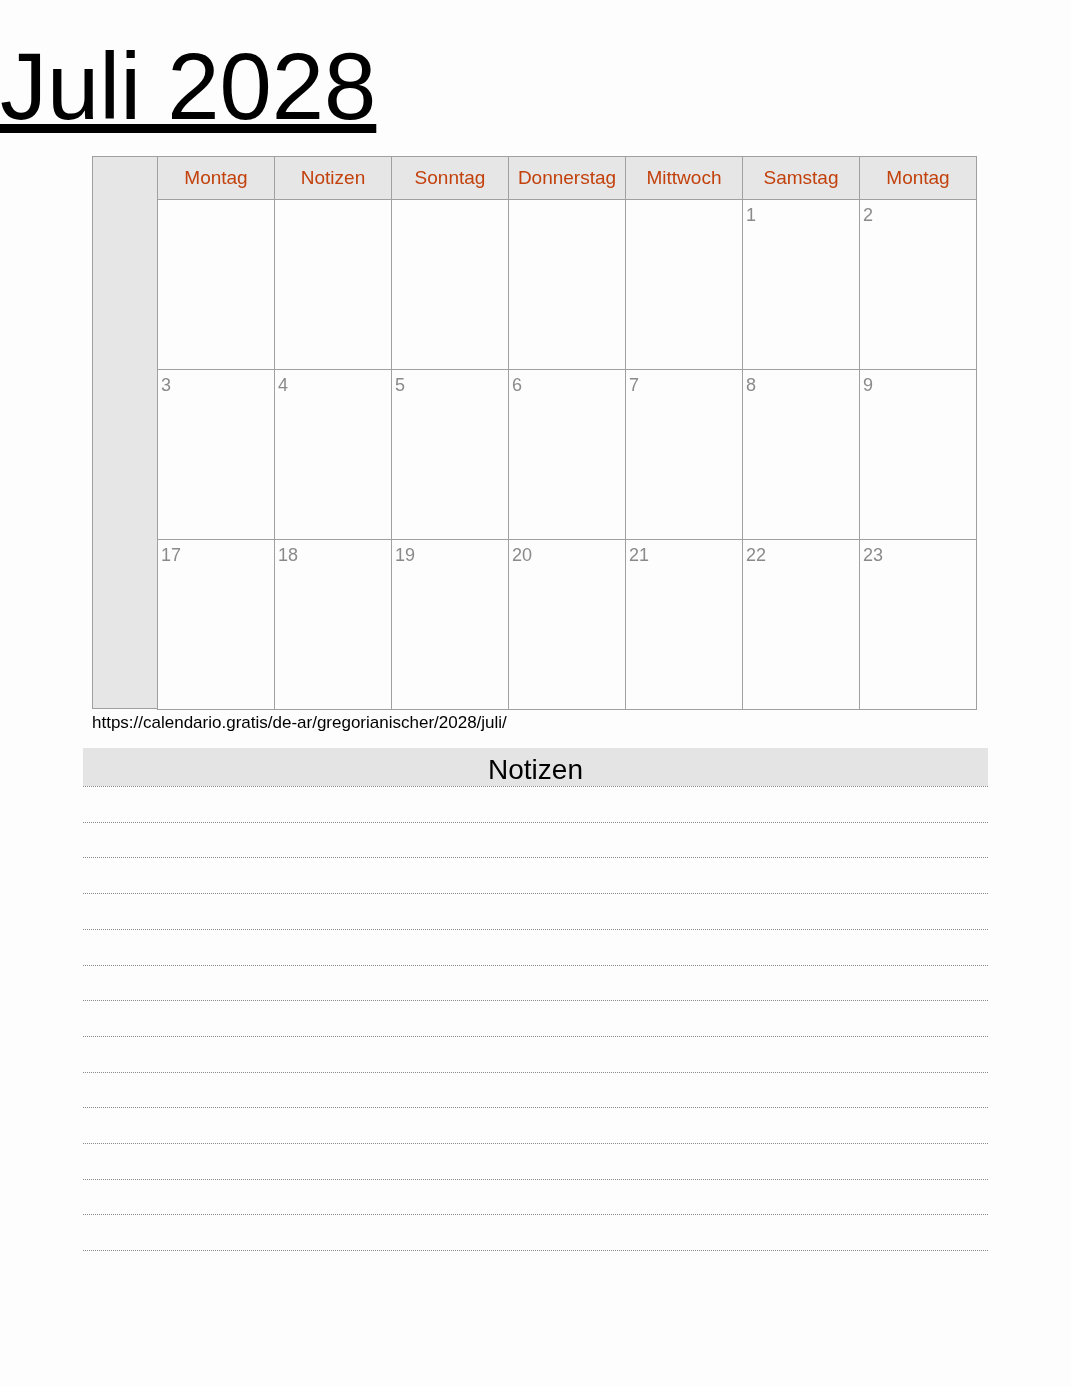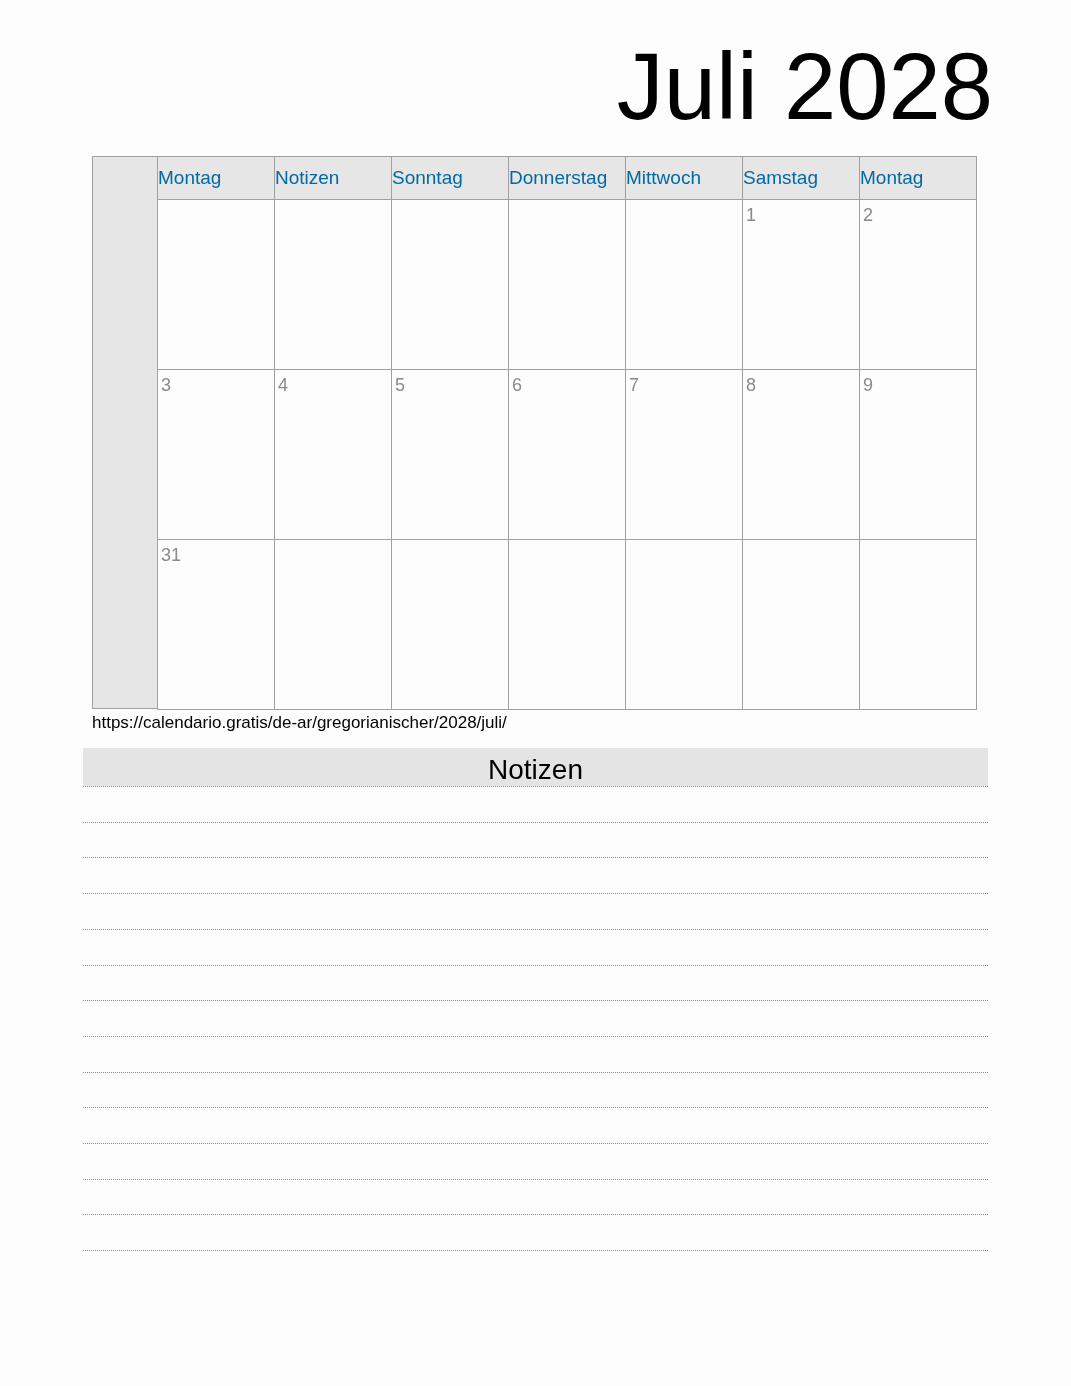--- a/index.html
+++ b/index.html
@@ -1,35 +1,35 @@
 <!DOCTYPE html>
 <html><head>
 <meta charset="utf-8">
 <style>
   html, body { margin:0; padding:0; }
   body {
     width:1071px; height:1386px; background:#fdfdfd; position:relative; overflow:hidden;
     font-family:"Liberation Sans", sans-serif; color:#000;
   }
   .title {
-    position:absolute; left:0; top:32px; width:993px; text-align:right;
-    font-size:94px; line-height:110px; color:#000;
+    position:absolute; left:0; top:32px; width:993px; text-align:left;
+    font-size:94px; line-height:110px; color:#000;text-decoration:underline;
   }
   .week-col {
     position:absolute; left:92px; top:156px; width:65px; height:553px;
     background:#e6e6e6; border:1px solid #a0a0a0; border-right:none; box-sizing:border-box;
   }
   .grid {
     position:absolute; left:157px; top:156px; width:820px; height:554px;
     border-collapse:collapse; table-layout:fixed;
   }
   .grid th, .grid td { border:1px solid #a0a0a0; padding:0; }
   .grid th {
-    background:#e6e6e6; height:42px; font-weight:normal; font-size:19px; color:#0369a1;
-    text-align:left; vertical-align:middle;
+    background:#e6e6e6; height:42px; font-weight:normal; font-size:19px; color:#c2410c;
+    text-align:center; vertical-align:middle;
   }
   .grid td {
     height:84px; vertical-align:top; background:#fdfdfd;
   }
   .day-num {
     display:block; font-size:18px; color:#8a8a8a; padding:5px 0 0 3px; line-height:20px;
   }
   .url {
     position:absolute; left:92px; top:713px; font-size:17px; color:#000;
   }
@@ -103,39 +103,39 @@
         </td>
         <td>
           <span class="day-num">8</span>
         </td>
         <td>
           <span class="day-num">9</span>
         </td>
       </tr>
       <tr>
         <td>
-          <span class="day-num">31</span>
+          <span class="day-num">17</span>
         </td>
         <td>
-          <span class="day-num"></span>
+          <span class="day-num">18</span>
         </td>
         <td>
-          <span class="day-num"></span>
+          <span class="day-num">19</span>
         </td>
         <td>
-          <span class="day-num"></span>
+          <span class="day-num">20</span>
         </td>
         <td>
-          <span class="day-num"></span>
+          <span class="day-num">21</span>
         </td>
         <td>
-          <span class="day-num"></span>
+          <span class="day-num">22</span>
         </td>
         <td>
-          <span class="day-num"></span>
+          <span class="day-num">23</span>
         </td>
       </tr>
     </tbody>
 </table>
 
 <div class="url">https://calendario.gratis/de-ar/gregorianischer/2028/juli/</div>
 
 <div class="notes-header">Notizen</div>
 <div id="notes-lines">
     <div class="note-line" style="top: 786px;"></div>

